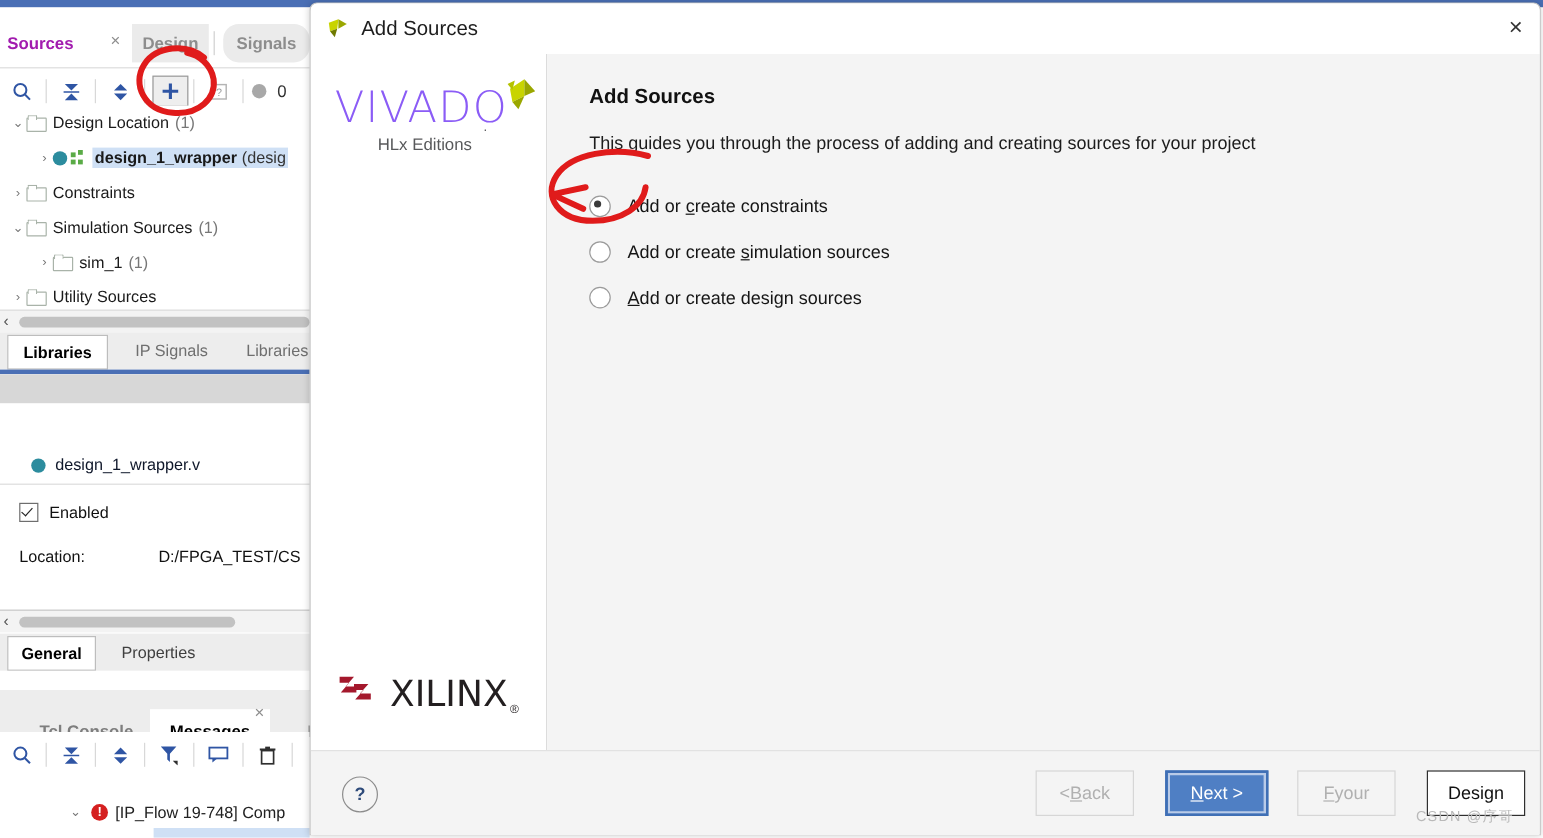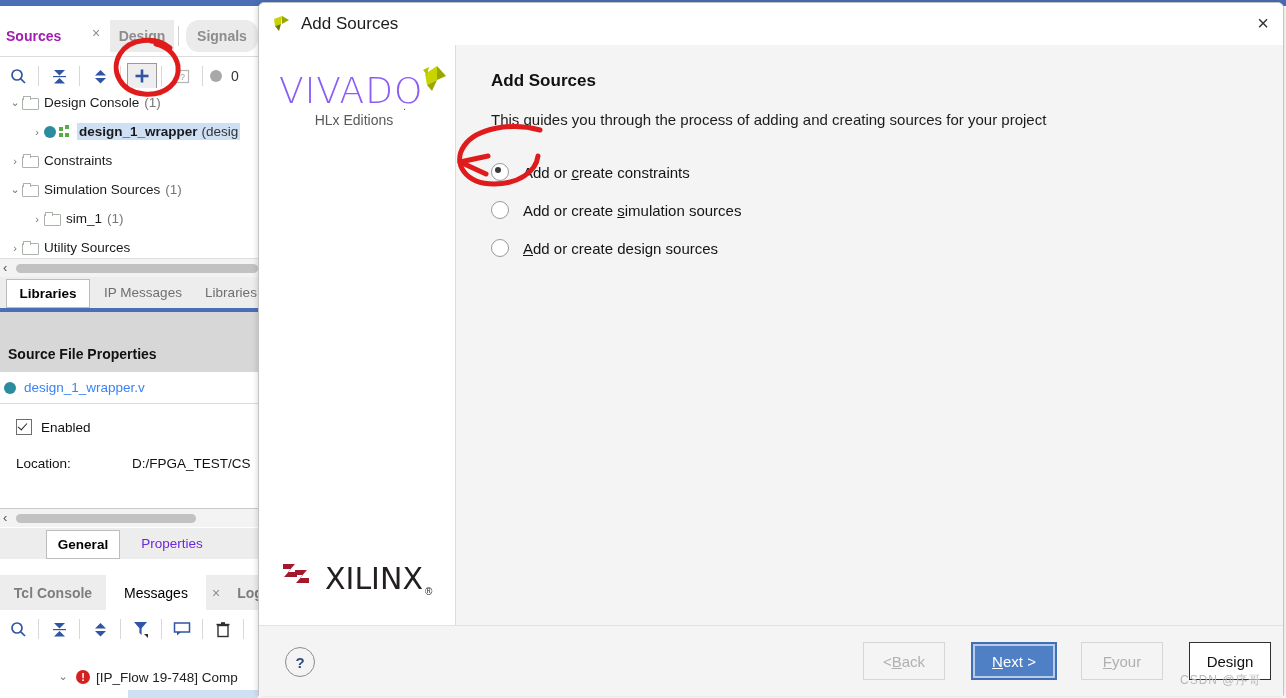--- a/index.html
+++ b/index.html
@@ -55,41 +55,41 @@
   .htab.on{left:6px;width:82px;background:#fff;border:1px solid #bdbdbd;color:#000;font-weight:bold;}
   .htab.off{color:#6f6f6f;}
   .htab-ip{left:98px;width:90px;}
   .htab-lib{left:196px;width:70px;}
   .hbar{position:absolute;left:0;top:308px;width:258px;height:4px;background:#4a6fb5;}
 
   
   .sfp-wrap{position:absolute;left:0;top:312px;width:258px;height:230px;background:#fff;}
   .sfp-top{position:absolute;left:0;top:0;width:258px;height:24px;background:#d7d7d7;}
   .sfp-title{position:absolute;left:0;top:24px;width:258px;height:36px;display:flex;align-items:center;padding-left:8px;box-sizing:border-box;font-size:14px;font-weight:bold;color:#111;background:#d7d7d7;}
-  .sfp-file{position:absolute;left:0;top:60px;width:258px;height:32px;display:flex;align-items:center;padding-left:4px;box-sizing:border-box;font-size:13.5px;color:#3b82f6;background:#fff;border-bottom:1px solid #dcdcdc;}
+  .sfp-file{position:absolute;left:0;top:60px;width:258px;height:32px;display:flex;align-items:center;padding-left:26px;box-sizing:border-box;font-size:13.5px;color:#0f172a;background:#fff;border-bottom:1px solid #dcdcdc;}
   .sfp-body{position:absolute;left:0;top:93px;width:258px;height:112px;background:#fff;font-size:13.5px;color:#111;}
   .chk{width:14px;height:14px;border:1.4px solid #6e6e6e;background:#fff;display:inline-block;position:relative;margin-right:9px;vertical-align:-3px;}
   .chk:after{content:"";position:absolute;left:3px;top:1px;width:4px;height:8px;border:solid #222;border-width:0 1.8px 1.8px 0;transform:rotate(42deg);}
   .prow{position:absolute;left:16px;display:flex;align-items:center;}
   .pfield{border:1px solid #9d9d9d;background:#fff;height:22px;display:flex;align-items:center;padding:0 6px;box-sizing:border-box;}
   .sfp-scroll{position:absolute;left:0;top:508px;width:258px;height:18px;background:#f3f3f3;border-top:1px solid #c9c9c9;}
   .sfp-scroll .lchev{position:absolute;left:3px;top:1px;font-size:13px;color:#555;}
   .sfp-scroll .bar{position:absolute;left:16px;top:5px;width:180px;height:9px;background:#c2c2c2;border-radius:5px;}
   .gp-tabs{position:absolute;left:0;top:528px;width:258px;height:31px;background:#ededed;}
-  .gp-tab{position:absolute;top:2px;height:27px;display:flex;align-items:center;justify-content:center;font-size:13.5px;margin-left:40px;}
+  .gp-tab{position:absolute;top:2px;height:27px;display:flex;align-items:center;justify-content:center;font-size:13.5px;}
   .gp-tab.on{left:6px;width:72px;background:#fff;border:1px solid #bdbdbd;color:#000;font-weight:bold;}
-  .gp-tab.off{left:86px;width:92px;color:#6d28d9;}
+  .gp-tab.off{left:86px;width:92px;color:#404040;}
 
   
   .cons-gap{position:absolute;left:0;top:559px;width:258px;height:16px;background:#ffffff;border-bottom:1px solid #dcdcdc;}
   .ctabs{position:absolute;left:0;top:575px;width:258px;height:35px;background:#ededed;}
-  .ctab{position:absolute;top:0;height:35px;display:flex;align-items:center;justify-content:center;font-size:14px;}
+  .ctab{position:absolute;top:16px;height:35px;display:flex;align-items:center;justify-content:center;font-size:14px;margin-left:19px;}
   .ctab.off{color:#7e7e7e;font-weight:bold;}
   .ctab-tcl{left:0;width:106px;}
-  .ctab-msg{left:106px;width:100px;background:#fff;color:#000;font-weight:normal;}
+  .ctab-msg{left:106px;width:100px;background:#fff;color:#000;font-weight:bold;}
   .ctab-x{position:absolute;left:212px;top:10px;color:#8d8d8d;font-size:14px;cursor:pointer;}
   .ctab-log{left:230px;width:40px;}
   .ctoolbar{position:absolute;left:0;top:610px;width:258px;height:38px;background:#fff;display:flex;align-items:center;}
   .msg-row{position:absolute;left:0;top:650px;width:258px;height:48px;background:#fff;font-size:13.5px;color:#222;display:flex;align-items:flex-start;padding-top:20px;box-sizing:border-box;white-space:nowrap;}
   .errdot{width:14px;height:14px;border-radius:50%;background:#d52020;color:#fff;font-size:11px;font-weight:bold;display:inline-flex;align-items:center;justify-content:center;margin:0 6px;flex:none;}
   .msg-hl{position:absolute;left:128px;top:690px;width:130px;height:8px;background:#cfe0f5;}
 
   
   .ide-right-fill{position:absolute;left:258px;top:0;width:1028px;height:698px;background:#ffffff;}
 
@@ -197,21 +197,21 @@
           <circle cx="7" cy="7" r="6" fill="#a8a8a8"></circle>
         </svg>
     </div>
     <span class="zero-lbl">0</span>
   </div>
 
   <div class="tree">
     <div class="trow" style="top:0px;padding-left:8px;">
       <span class="arrow">⌄</span>
       <span class="folder"></span>
-      <span>Design Console</span>
+      <span>Design Location</span>
       <span class="cnt" style="margin-left:5px;">(1)</span>
     </div>
 
     <div class="trow" style="top:29px;padding-left:30px;">
       <span class="arrow">›</span>
       <span class="dotteal"></span>
       <span class="greendots">
         <span style="left:0;top:2px;"></span>
           <span style="left:6px;top:0px;"></span>
           <span style="left:0;top:8px;"></span>
@@ -251,31 +251,30 @@
   <div class="tree-scroll">
     <span class="lchev">‹</span>
     <div class="bar"></div>
   </div>
 
   <div class="htabs">
     <div class="htab on">
       <span>Libraries</span>
     </div>
     <div class="htab off htab-ip">
-      <span>IP Messages</span>
+      <span>IP Signals</span>
     </div>
     <div class="htab off htab-lib">
       <span>Libraries</span>
     </div>
   </div>
   <div class="hbar"></div>
 
   <div class="sfp-wrap">
     <div class="sfp-top"></div>
-    <div class="sfp-title">Source File Properties</div>
     <div class="sfp-file">
       <span class="dotteal" style="margin-right:8px;"></span>
       <span>design_1_wrapper.v</span>
     </div>
     <div class="sfp-body">
       <div class="prow" style="top:14px;">
         <span class="chk"></span>
         <span>Enabled</span>
       </div>
       <div class="prow" style="top:51px;">

